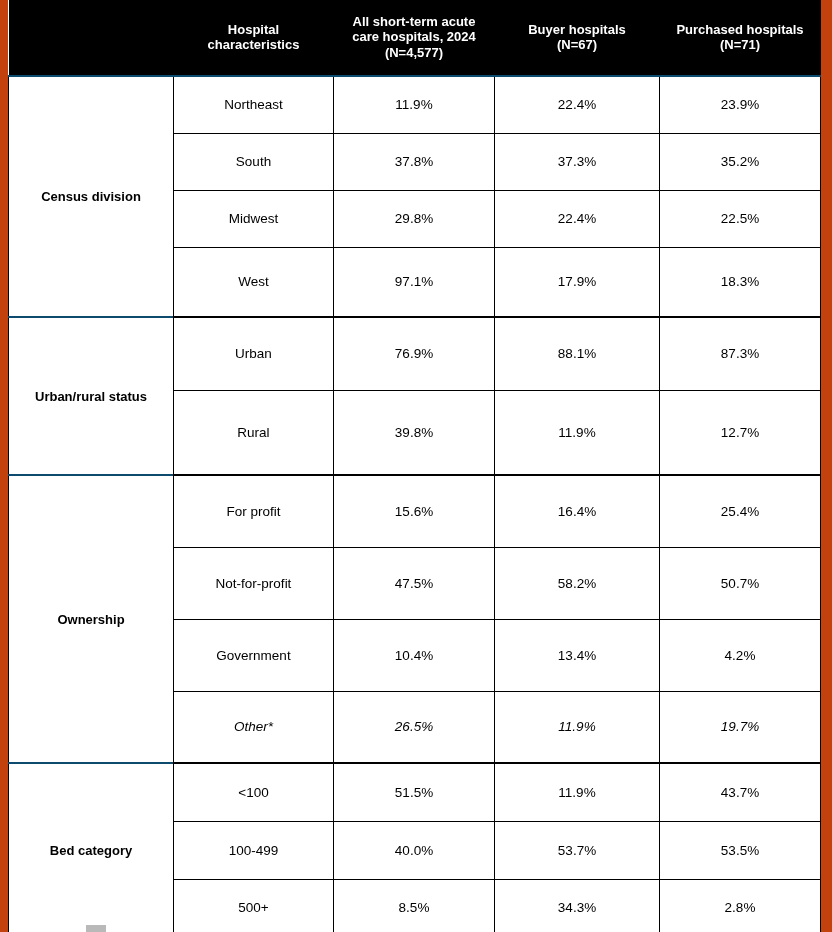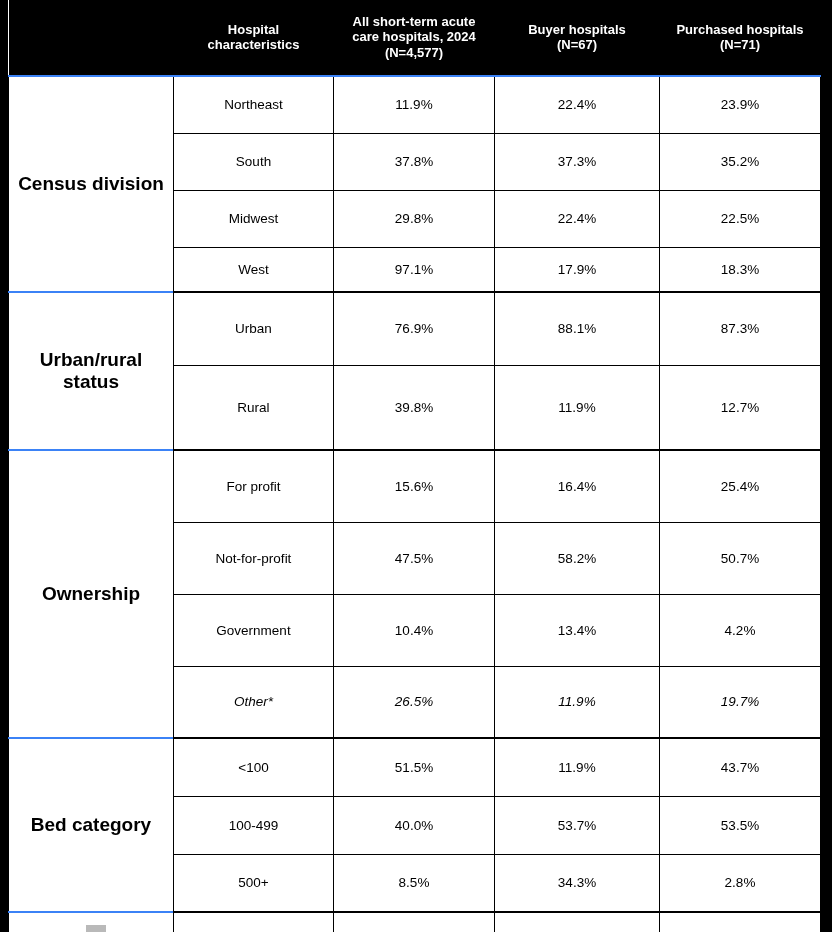--- a/index.html
+++ b/index.html
@@ -12,21 +12,21 @@
     height: 932px;
     font-family: "Liberation Sans", sans-serif;
     color: #000000;
     overflow: hidden;
   }
 
   #page {
     position: relative;
     width: 832px;
     height: 932px;
-    background: #000000;
+    background: #c2410c;
   }
 
   
   #stats-table {
     position: absolute;
     left: 8px;
     top: 0px;
     width: 813px;
     border-collapse: collapse;
     table-layout: fixed;
@@ -63,30 +63,30 @@
     font-size: 13.5px;
     text-align: center;
     vertical-align: middle;
     padding: 0 4px;
     background: #ffffff;
   }
 
   
   tbody td.group-cell {
     font-weight: bold;
-    font-size: 19px;
+    font-size: 13px;
     text-align: center;
     vertical-align: middle;
   }
 
   
   tbody td.char-bold { font-weight: bold; }
 
   
-  tbody tr.section-start > td { border-top: 2px solid #3b82f6; }
+  tbody tr.section-start > td { border-top: 2px solid #0c4a6e; }
   tbody tr.section-end   > td { border-bottom: 2px solid #000000; }
 
   
   tbody tr:last-child > td { border-bottom: 2px solid #000000; }
 
   
   #scroll-nub {
     position: absolute;
     left: 86px;
     top: 925px;
@@ -145,21 +145,21 @@
           <td>37.8%</td>
           <td>37.3%</td>
           <td>35.2%</td>
         </tr>
         <tr style="height: 57px;">
           <td>Midwest</td>
           <td>29.8%</td>
           <td>22.4%</td>
           <td>22.5%</td>
         </tr>
-        <tr class="section-end" style="height: 45px; padding-left: 16px;">
+        <tr class="section-end" style="height: 70px; padding-left: 16px;">
           <td>West</td>
           <td>97.1%</td>
           <td>17.9%</td>
           <td>18.3%</td>
         </tr>
         <tr class="section-start" style="height: 73px;">
           <td class="group-cell" rowspan="2">Urban/rural status</td>
           <td>Urban</td>
           <td>76.9%</td>
           <td>88.1%</td>

